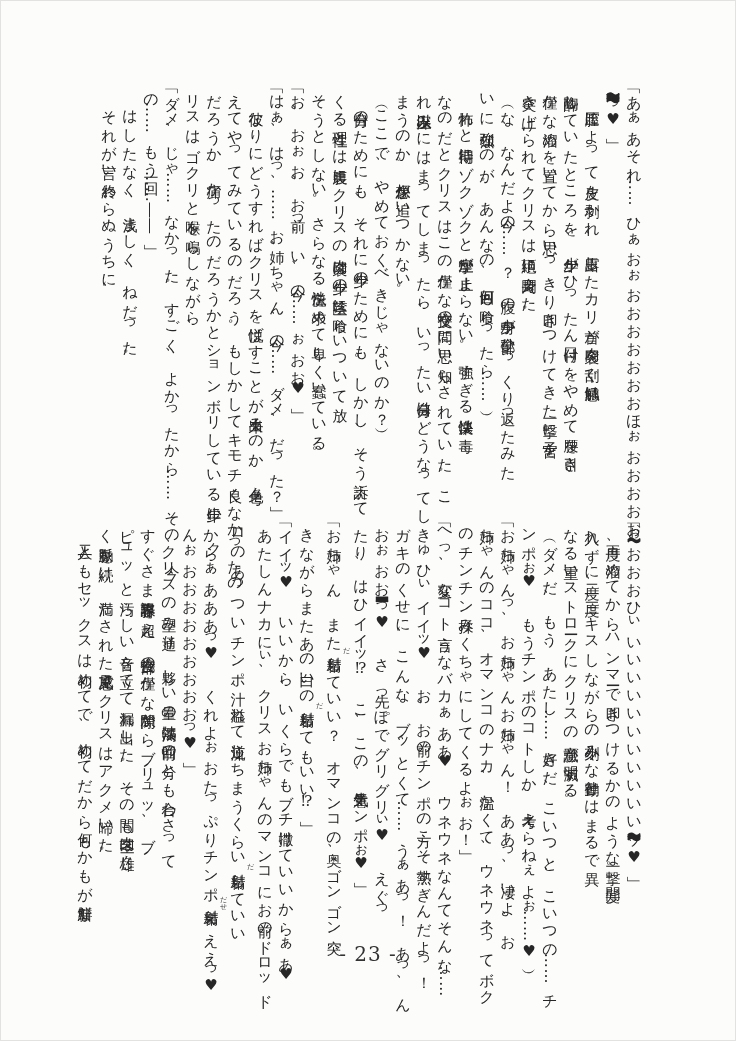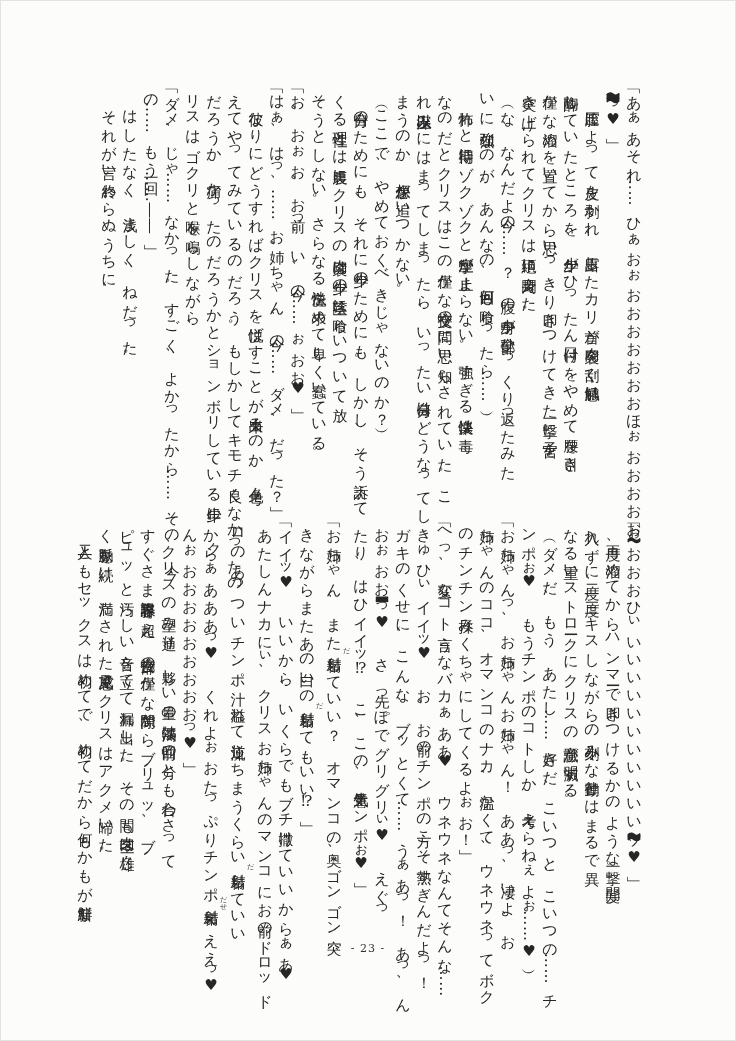--- a/index.html
+++ b/index.html
@@ -37,21 +37,21 @@
     font-size: 7px;
     letter-spacing: 0;
     color: #3a3a3a;
   }
   .folio {
     position: absolute;
     top: 942px;
     left: 0;
     width: 100%;
     text-align: center;
-    font-size: 11px;
+    font-size: 20px;
     letter-spacing: 1px;
     color: #333;
   }
 </style>
 </head>
 <body>
 
 <div class="page">
 
   <div class="text-block upper">

